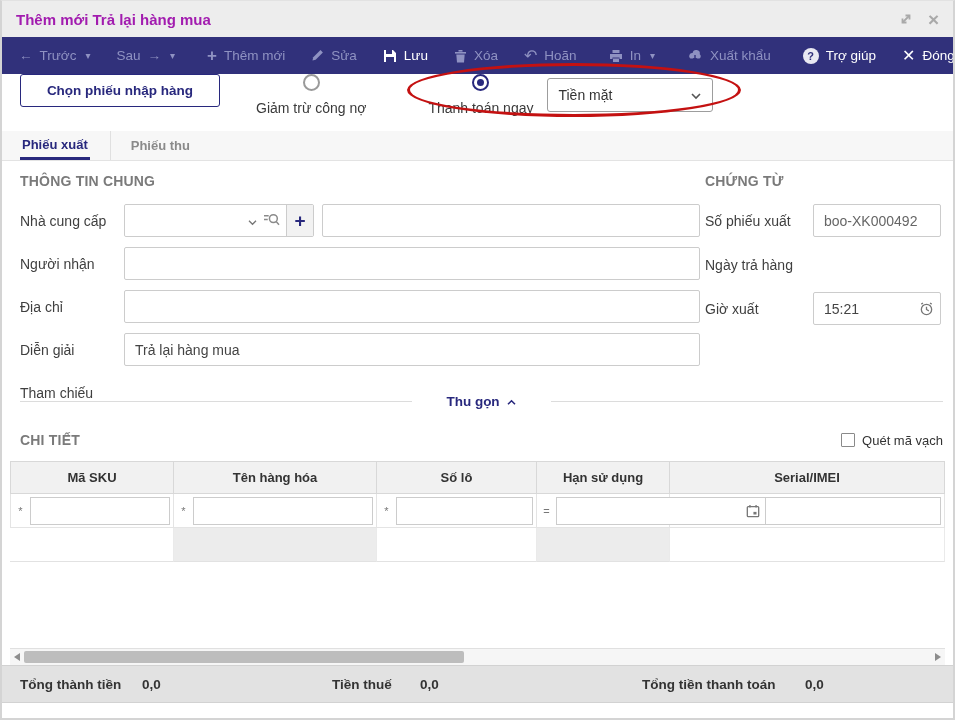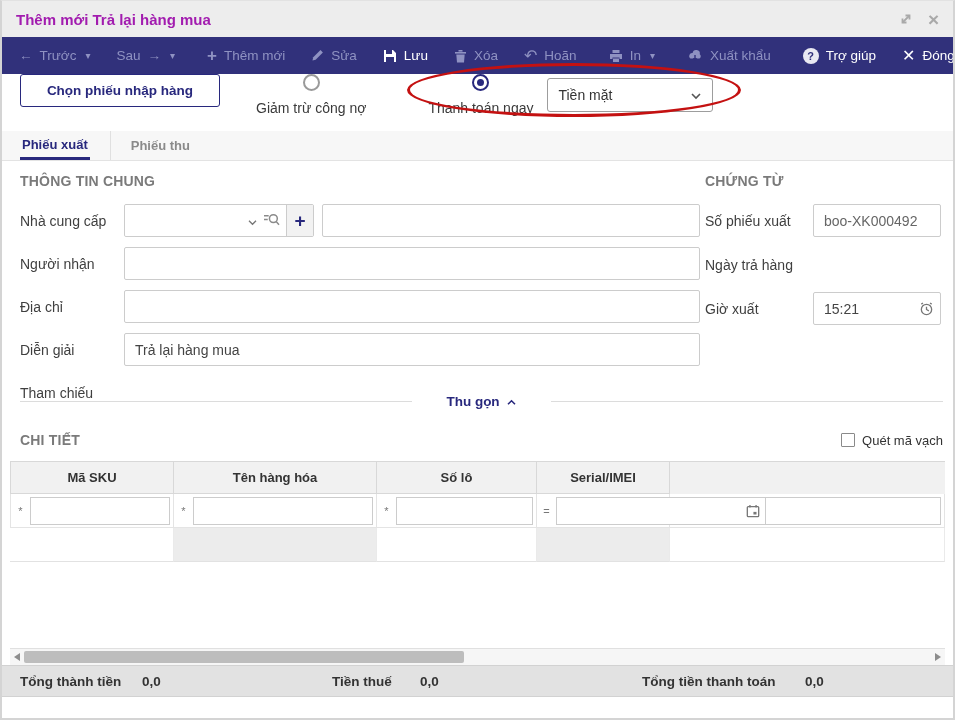--- a/index.html
+++ b/index.html
@@ -119,21 +119,21 @@
              flex:0 0 auto; display:flex; align-items:center; }
   .scroll-arrow { width:14px; height:100%; display:flex; align-items:center; justify-content:center; cursor:pointer; }
   .scroll-arrow .tri { width:0; height:0; border-style:solid; }
   .tri.left  { border-width:4px 6px 4px 0; border-color:transparent #8d8d8d transparent transparent; }
   .tri.right { border-width:4px 0 4px 6px; border-color:transparent transparent transparent #8d8d8d; }
   .scroll-thumb { position:absolute; left:14px; top:2px; height:12px; width:440px; background:#bdbdbd;
                   border-radius:2px; cursor:pointer; }
   .scroll-track-space { flex:1; }
 
   
-  .totals { height:32px; margin:0 0 0 0; background:#e2e2e2; position:relative; flex:0 0 auto;
+  .totals { height:38px; margin:0 0 0 0; background:#e2e2e2; position:relative; flex:0 0 auto;
             border-top:1px solid #d2d2d2; border-bottom:1px solid #d2d2d2; font-size:13.5px; }
   .totals .tl { position:absolute; top:50%; transform:translateY(-50%); font-weight:bold; color:#333; }
   .totals .tv { position:absolute; top:50%; transform:translateY(-50%); font-weight:600; color:#333; }
   .t1l{left:18px;} .t1v{left:140px;} .t2l{left:330px;} .t2v{left:418px;} .t3l{left:640px;} .t3v{left:803px;}
   .bottom-spacer { flex:1; background:#fff; }
 </style>
 </head>
 <body>
 
 <div class="window">
@@ -360,20 +360,21 @@
       <span class="checkbox"></span>
       <span>Quét mã vạch</span>
     </div>
   </div>
 
   <div class="grid">
     <div class="grid-row ghead">
       <div class="gcell">Mã SKU</div>
       <div class="gcell">Tên hàng hóa</div>
       <div class="gcell">Số lô</div>
+      <div class="gcell">Hạn sử dụng</div>
       <div class="gcell">Serial/IMEI</div>
     </div>
 
     <div class="grid-row gfilter">
       <div class="gcell">
         <span class="op">*</span>
         <input class="finput" style="">
       </div>
       <div class="gcell">
         <span class="op">*</span>

